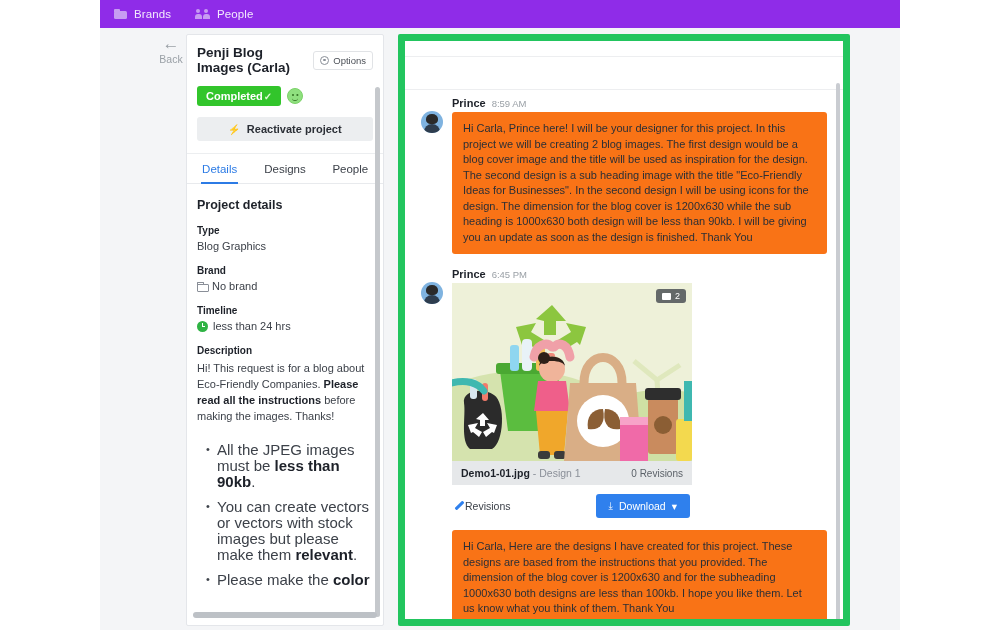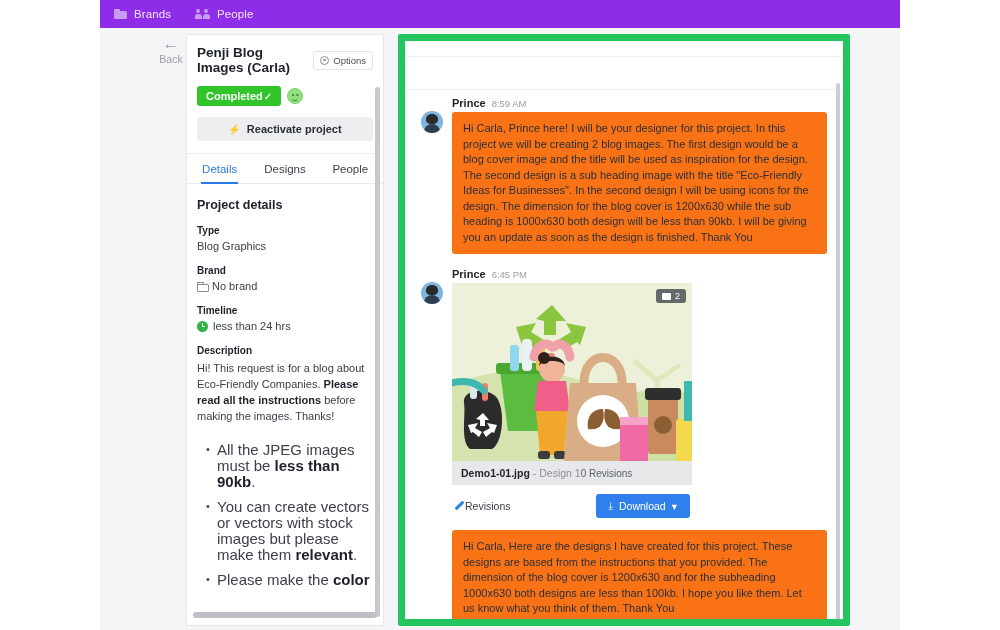--- a/index.html
+++ b/index.html
@@ -245,21 +245,21 @@
     font-size: 9px; border-radius: 3px;
     padding: 2px 6px; display: flex; align-items: center; gap: 4px;
     z-index: 5;
   }
   .badge-img {
     width: 9px; height: 7px; background: #fff; border-radius: 1px; display:inline-block;
   }
   .design-meta {
     width: 240px; background: #e6e8ea;
     padding: 6px 9px;
-    display: flex; justify-content: flex-start; align-items: center;
+    display: flex; justify-content: space-between; align-items: center;
   }
   .design-name { font-size: 10.5px; color: #1d2129; }
   .design-name b { font-weight: bold; }
   .design-name span.sub { color: #8a8f98; }
   .design-rev { font-size: 10px; color: #5b6168; }
   .design-actions {
     width: 240px; background: #fff;
     padding: 9px 2px 0 2px;
     display: flex; justify-content: space-between; align-items: center;
   }

